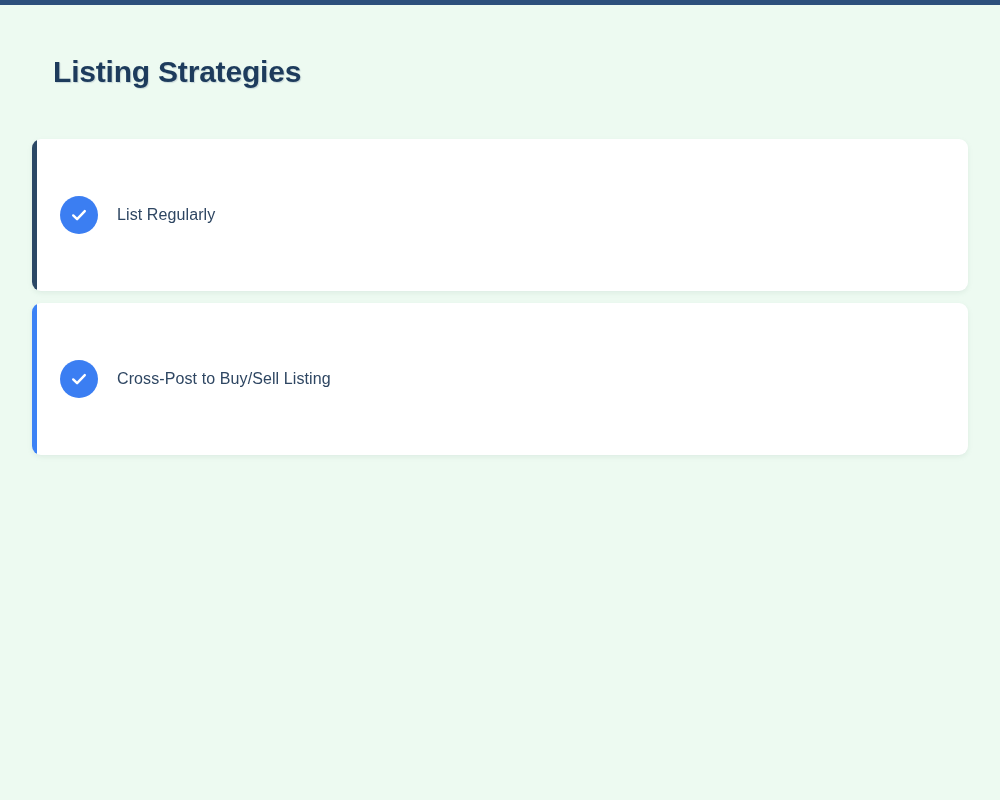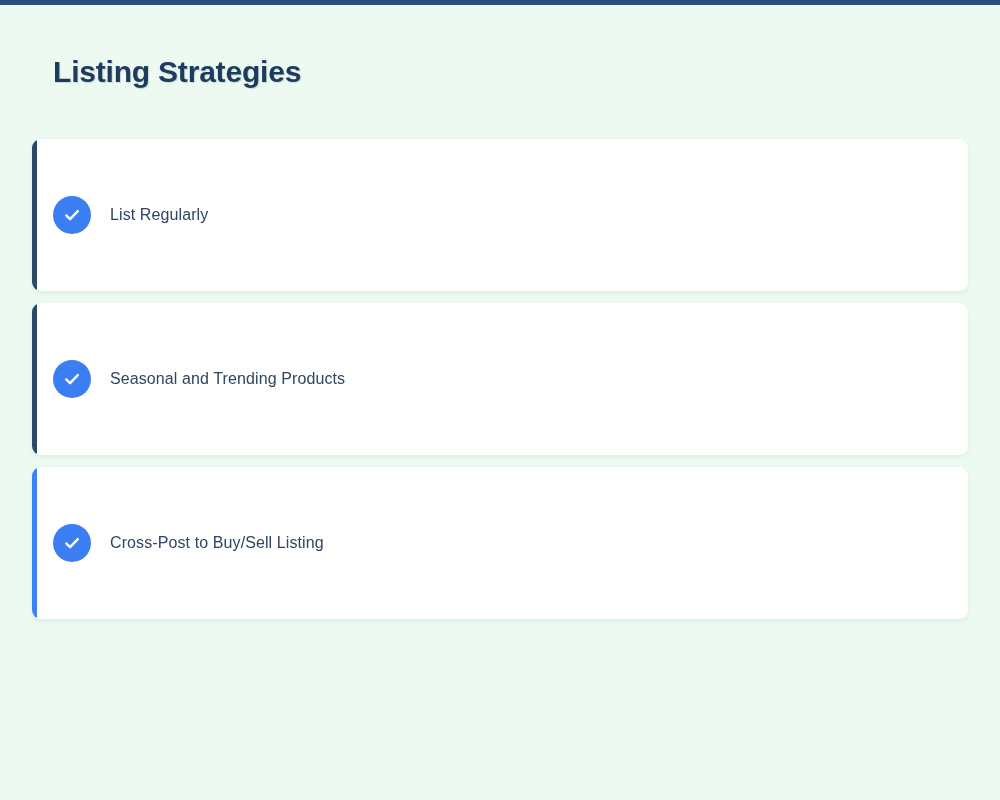--- a/index.html
+++ b/index.html
@@ -74,21 +74,21 @@
     top: 0;
     width: 5px;
     height: 152px;
   }
   .card.accent-dark  .card-accent { background: #2b4865; }
   .card.accent-blue  .card-accent { background: #3c82f5; }
 
   .card-inner {
     display: flex;
     align-items: center;
-    padding-left: 21px;
+    padding-left: 28px;
   }
 
   .check-badge {
     width: 38px;
     height: 38px;
     min-width: 38px;
     border-radius: 50%;
     background: #3b7ef2;
     display: flex;
     align-items: center;
@@ -122,31 +122,20 @@
         <span class="check-badge">
           <svg width="22" height="22" viewBox="0 0 22 22" aria-hidden="true">
             <path d="M5.2 11.4 L9.1 15.2 L16.8 7.1" fill="none" stroke="#ffffff" stroke-width="2.4" stroke-linecap="round" stroke-linejoin="round"></path>
           </svg>
         </span>
         <span class="card-label">List Regularly</span>
       </div>
     </div>
 
 
-    <div class="card accent-dark">
-      <div class="card-accent"></div>
-      <div class="card-inner">
-        <span class="check-badge">
-          <svg width="22" height="22" viewBox="0 0 22 22" aria-hidden="true">
-            <path d="M5.2 11.4 L9.1 15.2 L16.8 7.1" fill="none" stroke="#ffffff" stroke-width="2.4" stroke-linecap="round" stroke-linejoin="round"></path>
-          </svg>
-        </span>
-        <span class="card-label">Seasonal and Trending Products</span>
-      </div>
-    </div>
 
     <div class="card accent-blue">
       <div class="card-accent"></div>
       <div class="card-inner">
         <span class="check-badge">
           <svg width="22" height="22" viewBox="0 0 22 22" aria-hidden="true">
             <path d="M5.2 11.4 L9.1 15.2 L16.8 7.1" fill="none" stroke="#ffffff" stroke-width="2.4" stroke-linecap="round" stroke-linejoin="round"></path>
           </svg>
         </span>
         <span class="card-label">Cross-Post to Buy/Sell Listing</span>

